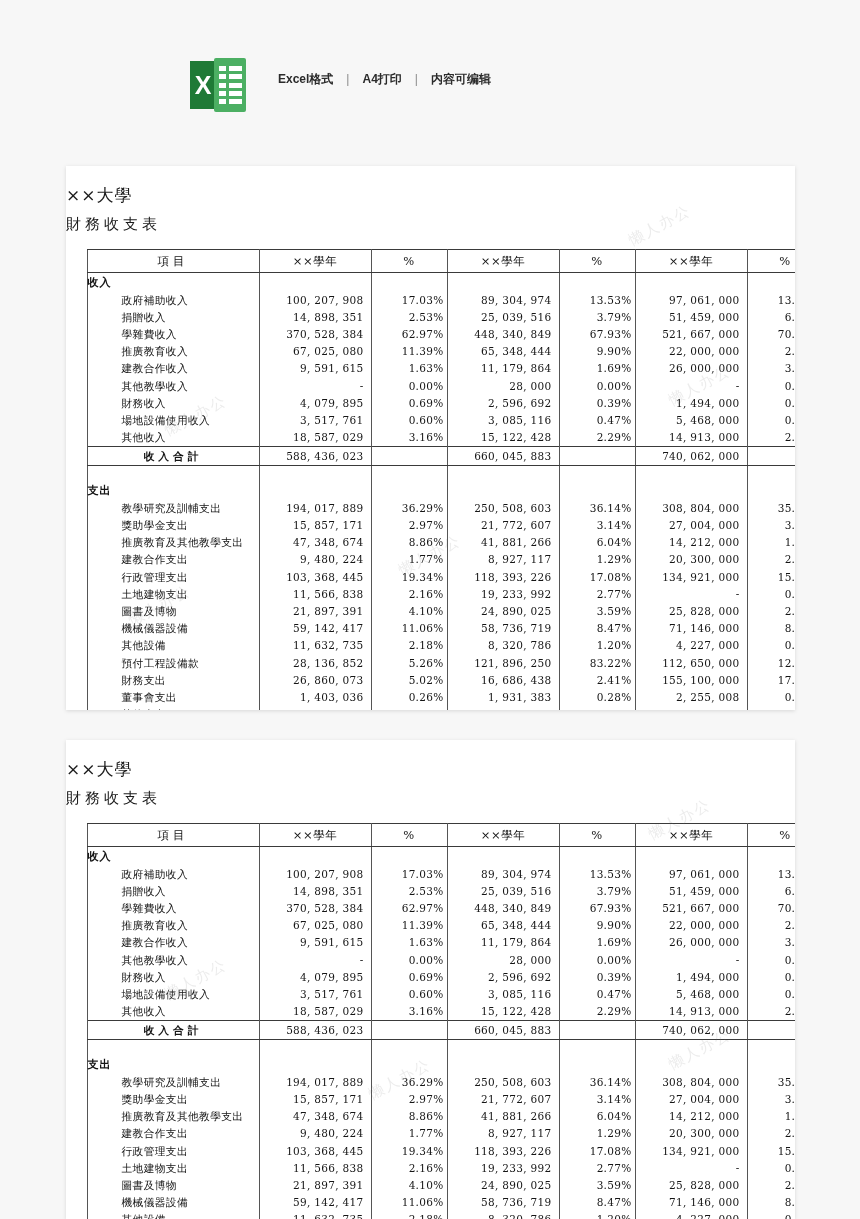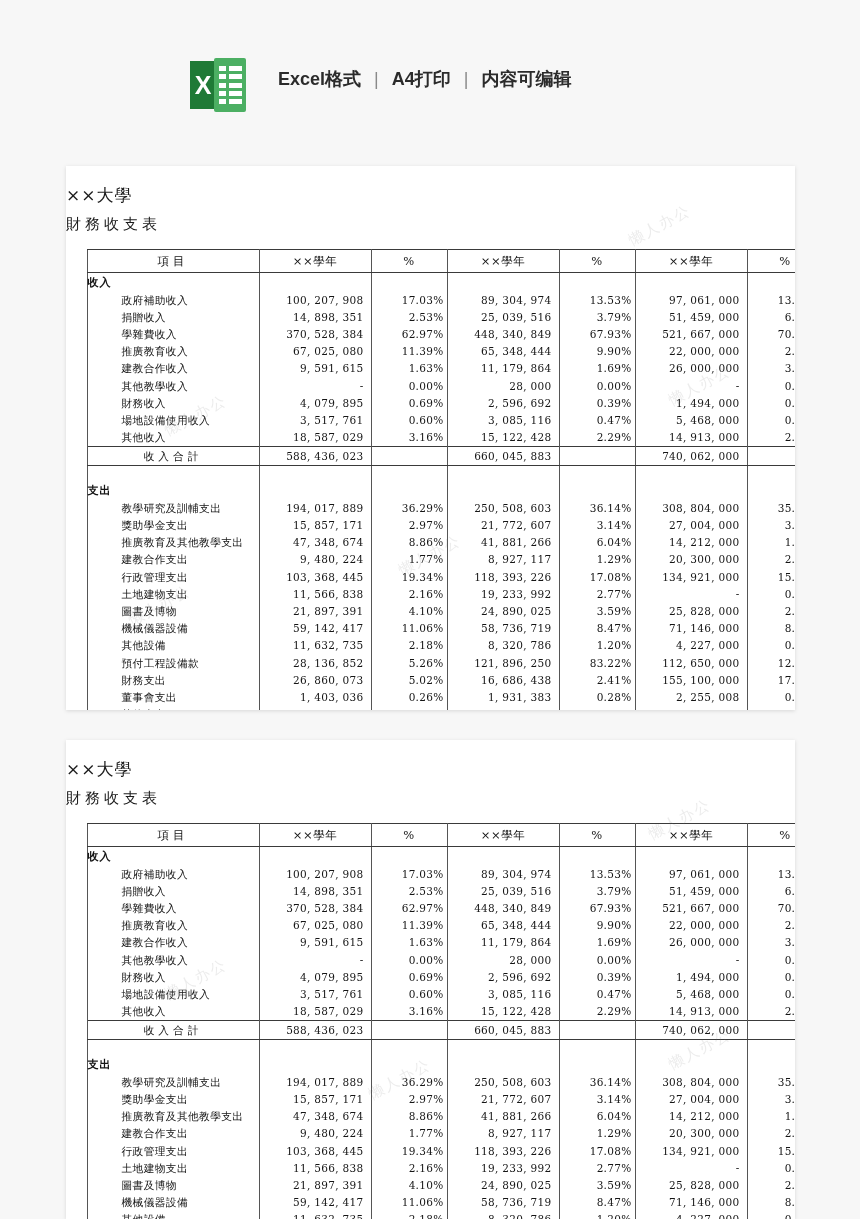--- a/index.html
+++ b/index.html
@@ -85,21 +85,21 @@
     color: #3f9c4f;
     font-size: 23px;
     font-weight: bold;
     letter-spacing: 1px;
     line-height: 30px;
     white-space: nowrap;
   }
   .hdr-sub {
     margin-top: 14px;
     color: #2b2b2b;
-    font-size: 18px;
+    font-size: 12px;
     font-weight: bold;
     line-height: 20px;
     white-space: nowrap;
   }
   .hdr-sub .sep {
     color: #8a8a8a;
     font-weight: normal;
     padding: 0 13px;
   }
 
@@ -197,20 +197,21 @@
   }
   table.fin tr.total td {
     border-top: 1.4px solid #3a3a3a;
     border-bottom: 1.4px solid #3a3a3a;
     height: 19px;
   }
   table.fin tr.total td.item {
     text-align: center;
     padding-left: 0;
     letter-spacing: 4px;
+    font-weight: bold;
   }
   table.fin tr.spacer td {
     height: 15px;
     border-top: none;
   }
 
   
   .wm {
     position: absolute;
     color: rgba(120,120,120,0.14);

